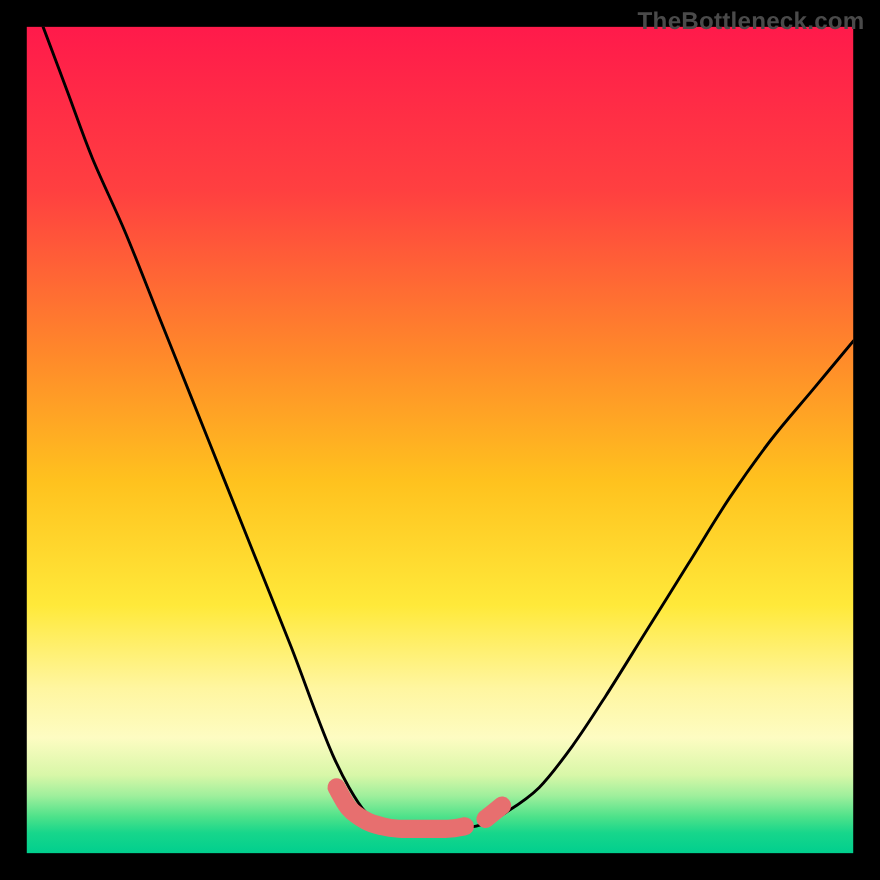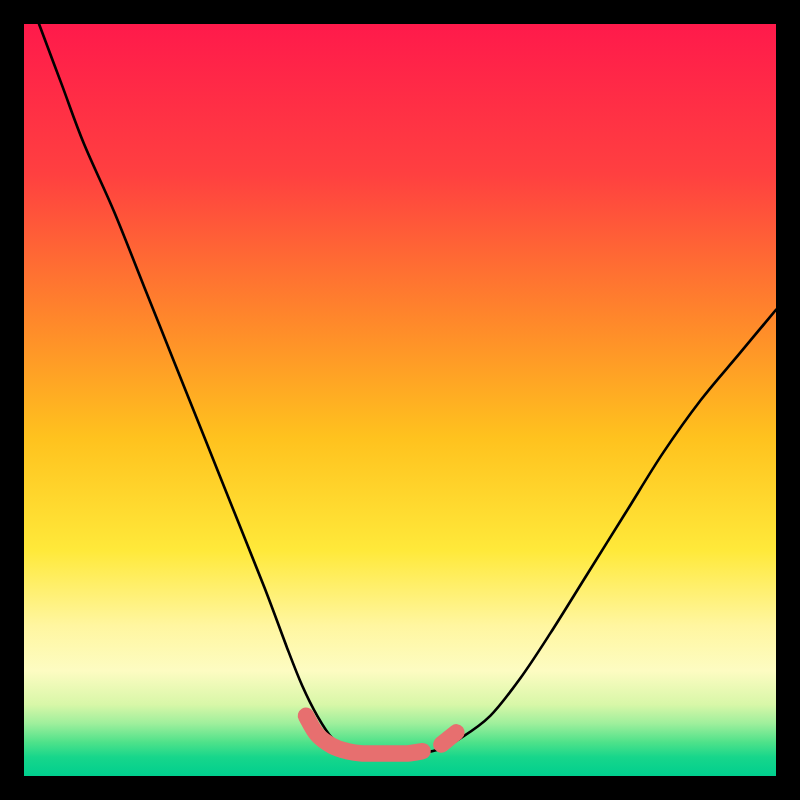--- a/index.html
+++ b/index.html
@@ -58,13 +58,14 @@
           </linearGradient>
       </defs>
       <rect x="0" y="0" width="100" height="100" fill="url(#bg-grad)"></rect>
       <path fill="none" stroke="#000" stroke-width="0.35" stroke-linecap="round" stroke-linejoin="round" d="M 2.00 0.00 C 2.50 1.33, 4.00 5.33, 5.00 8.00 C 6.00 10.67, 6.83 13.17, 8.00 16.00 C 9.17 18.83, 10.67 21.83, 12.00 25.00 C 13.33 28.17, 14.67 31.67, 16.00 35.00 C 17.33 38.33, 18.67 41.67, 20.00 45.00 C 21.33 48.33, 22.67 51.67, 24.00 55.00 C 25.33 58.33, 26.67 61.67, 28.00 65.00 C 29.33 68.33, 30.83 72.00, 32.00 75.00 C 33.17 78.00, 34.17 80.83, 35.00 83.00 C 35.83 85.17, 36.33 86.50, 37.00 88.00 C 37.67 89.50, 38.33 90.83, 39.00 92.00 C 39.67 93.17, 40.33 94.25, 41.00 95.00 C 41.67 95.75, 42.33 96.17, 43.00 96.50 C 43.67 96.83, 44.17 96.92, 45.00 97.00 C 45.83 97.08, 46.83 97.00, 48.00 97.00 C 49.17 97.00, 50.83 97.08, 52.00 97.00 C 53.17 96.92, 54.00 96.83, 55.00 96.50 C 56.00 96.17, 56.83 95.75, 58.00 95.00 C 59.17 94.25, 60.67 93.33, 62.00 92.00 C 63.33 90.67, 64.67 88.83, 66.00 87.00 C 67.33 85.17, 68.50 83.33, 70.00 81.00 C 71.50 78.67, 73.33 75.67, 75.00 73.00 C 76.67 70.33, 78.33 67.67, 80.00 65.00 C 81.67 62.33, 83.33 59.50, 85.00 57.00 C 86.67 54.50, 88.33 52.17, 90.00 50.00 C 91.67 47.83, 93.33 46.00, 95.00 44.00 C 96.67 42.00, 99.17 39.00, 100.00 38.00"></path>
       <g>
           <path d="M 37.50 92.00 C 37.75 92.42, 38.42 93.83, 39.00 94.50 C 39.58 95.17, 40.33 95.63, 41.00 96.00 C 41.67 96.37, 42.33 96.53, 43.00 96.70 C 43.67 96.87, 44.17 96.95, 45.00 97.00 C 45.83 97.05, 47.00 97.00, 48.00 97.00 C 49.00 97.00, 50.17 97.05, 51.00 97.00 C 51.83 96.95, 52.67 96.75, 53.00 96.70" fill="none" stroke="#e76f6f" stroke-width="2.2" stroke-linecap="round" stroke-linejoin="round"></path>
           <path d="M 55.50 95.80 C 55.83 95.53, 57.17 94.47, 57.50 94.20" fill="none" stroke="#e76f6f" stroke-width="2.2" stroke-linecap="round" stroke-linejoin="round"></path>
         </g>
     </svg>
   </div>
+  <div class="watermark">TheBottleneck.com</div>
 </div>
 
 </body></html>

